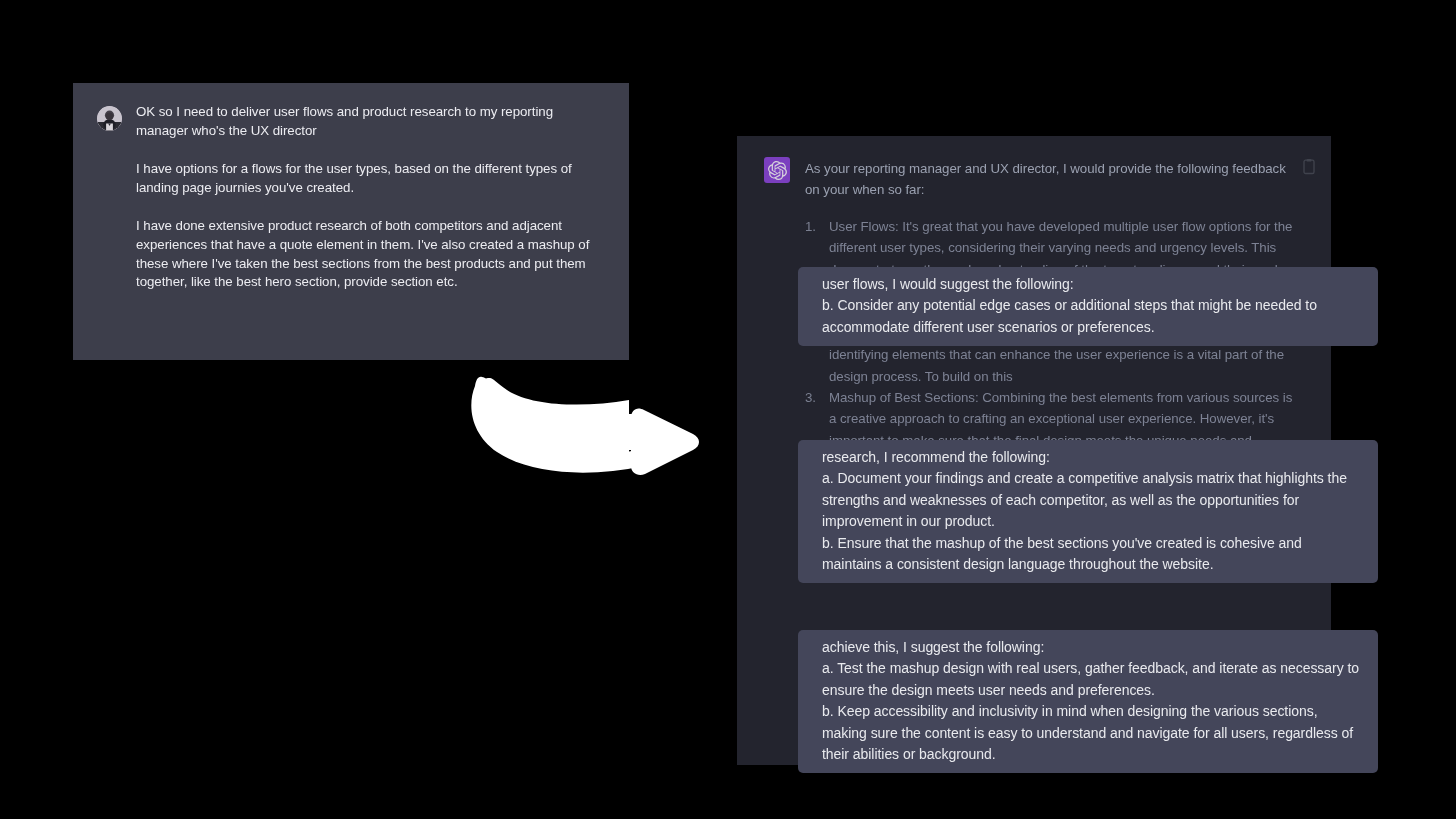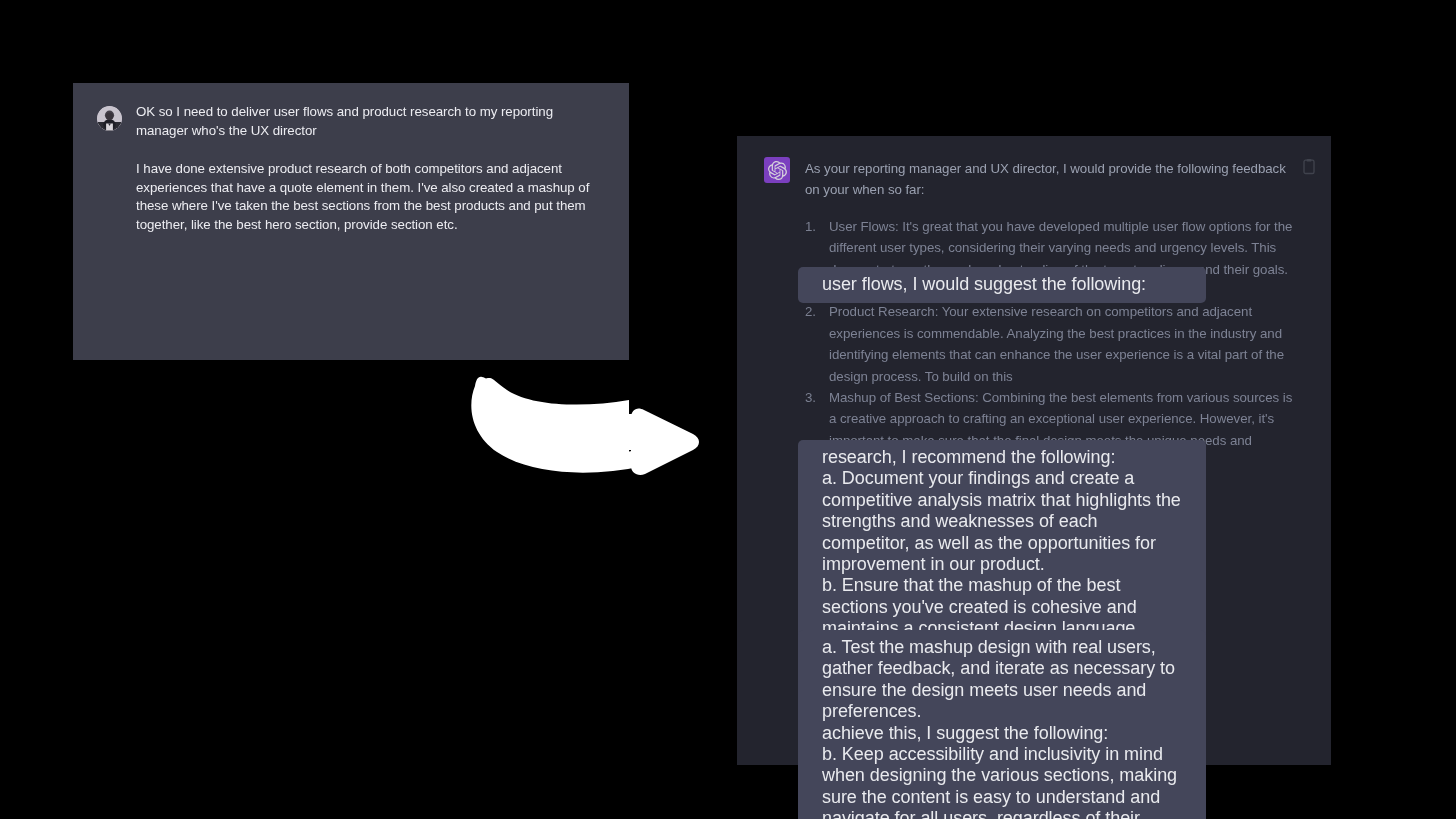--- a/index.html
+++ b/index.html
@@ -135,27 +135,27 @@
     color: #7a7f90;
     font-size: 13.3px;
     line-height: 21.4px;
   }
   .dim-text { color: #7d8294; display: block; }
 
   
   .highlight-box {
     position: absolute;
     left: 798px;
-    width: 408px;
+    width: 580px;
     background: #44465a;
     border-radius: 5px;
     box-sizing: border-box;
     padding: 7px 17px 8px 24px;
     color: #e9eaee;
-    font-size: 18px;
+    font-size: 14px;
     line-height: 21.4px;
     letter-spacing: -0.05px;
   }
   .highlight-box span { display: block; }
   #hl-1 { top: 267px; }
   #hl-2 { top: 440px; }
   #hl-3 { top: 630px; }
 </style>
 </head>
 <body>
@@ -176,20 +176,21 @@
         <circle cx="12.5" cy="9.2" r="4.6" fill="#45404a"></circle>
         <circle cx="12.5" cy="10.3" r="3.7" fill="#39343c"></circle>
         <rect x="9.1" y="17.5" width="6.8" height="7" fill="#d8d4da"></rect>
         <path d="M11.2 17.5 L12.5 20 L13.8 17.5 Z" fill="#2b2b33"></path>
       </g>
     </svg>
   </div>
 
   <div class="user-text">
     <p>OK so I need to deliver user flows and product research to my reporting manager who's the UX director</p>
+    <p>I have options for a flows for the user types, based on the different types of landing page journies you've created.</p>
     <p>I have done extensive product research of both competitors and adjacent experiences that have a quote element in them. I've also created a mashup of these where I've taken the best sections from the best products and put them together, like the best hero section, provide section etc.</p>
   </div>
 </div>
 
 <div class="arrow-wrap">
   <svg viewBox="0 0 260 112" xmlns="http://www.w3.org/2000/svg">
     <path d="M16 8
              C 8 26, 10 52, 34 70
              C 62 92, 118 98, 166 88
              L 166 74
@@ -252,25 +253,26 @@
           <span class="dim-text">Mashup of Best Sections: Combining the best elements from various sources is a creative approach to crafting an exceptional user experience. However, it's important to make sure that the final design meets the unique needs and expectations of our users. To</span>
         </li>
       </ol>
     </div>
 
   </div>
 </div>
 
 <div class="highlight-box" id="hl-1">
   <span>user flows, I would suggest the following:</span>
+  <span>b. Consider any potential edge cases or additional steps that might be needed to accommodate different user scenarios or preferences.</span>
 </div>
 
 <div class="highlight-box" id="hl-2">
   <span>research, I recommend the following:</span>
   <span>a. Document your findings and create a competitive analysis matrix that highlights the strengths and weaknesses of each competitor, as well as the opportunities for improvement in our product.</span>
   <span>b. Ensure that the mashup of the best sections you've created is cohesive and maintains a consistent design language throughout the website.</span>
 </div>
 
 <div class="highlight-box" id="hl-3">
+  <span>achieve this, I suggest the following:</span>
   <span>a. Test the mashup design with real users, gather feedback, and iterate as necessary to ensure the design meets user needs and preferences.</span>
-  <span>achieve this, I suggest the following:</span>
   <span>b. Keep accessibility and inclusivity in mind when designing the various sections, making sure the content is easy to understand and navigate for all users, regardless of their abilities or background.</span>
 </div>
 
 </body></html>

